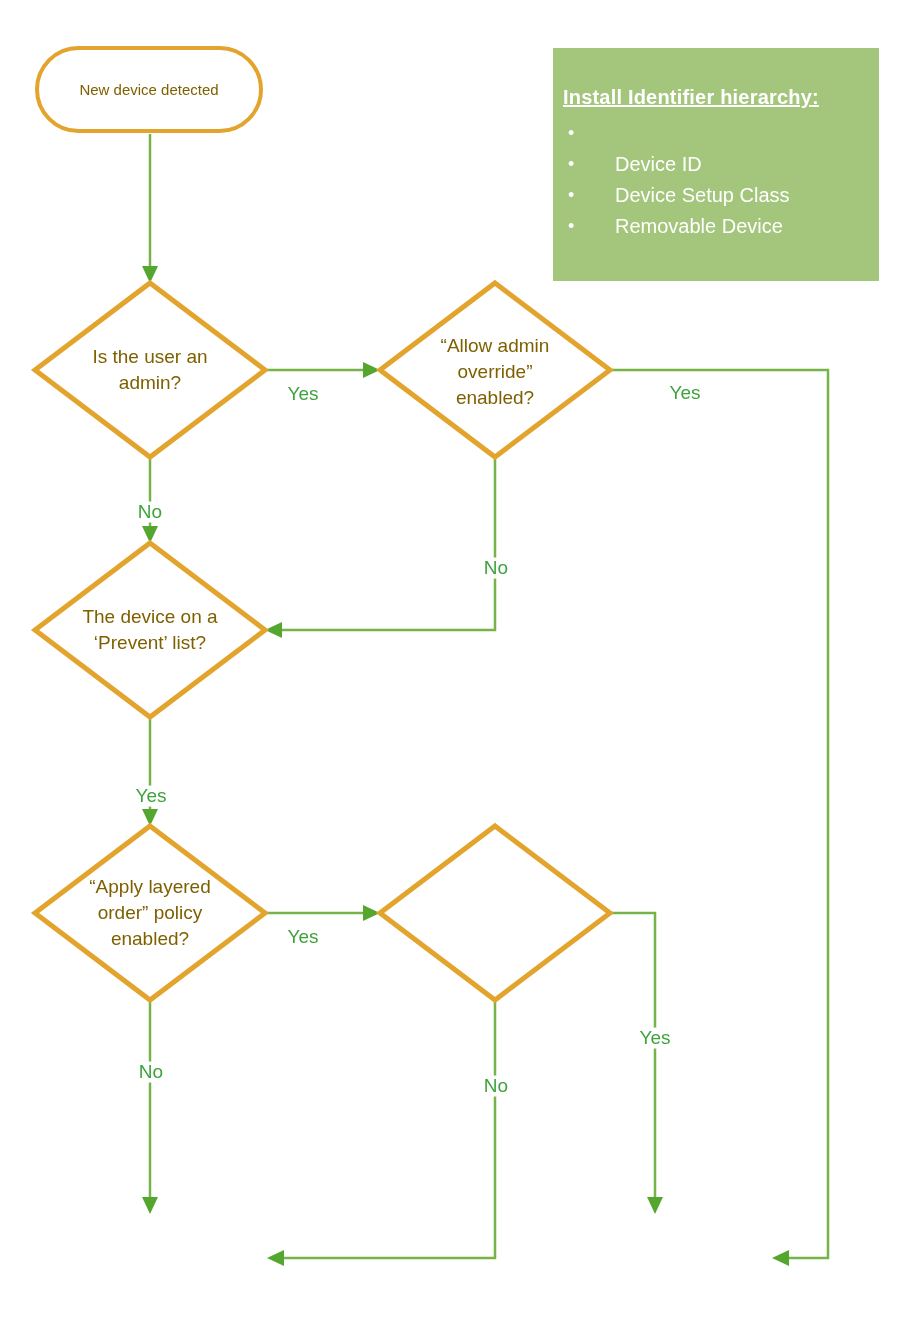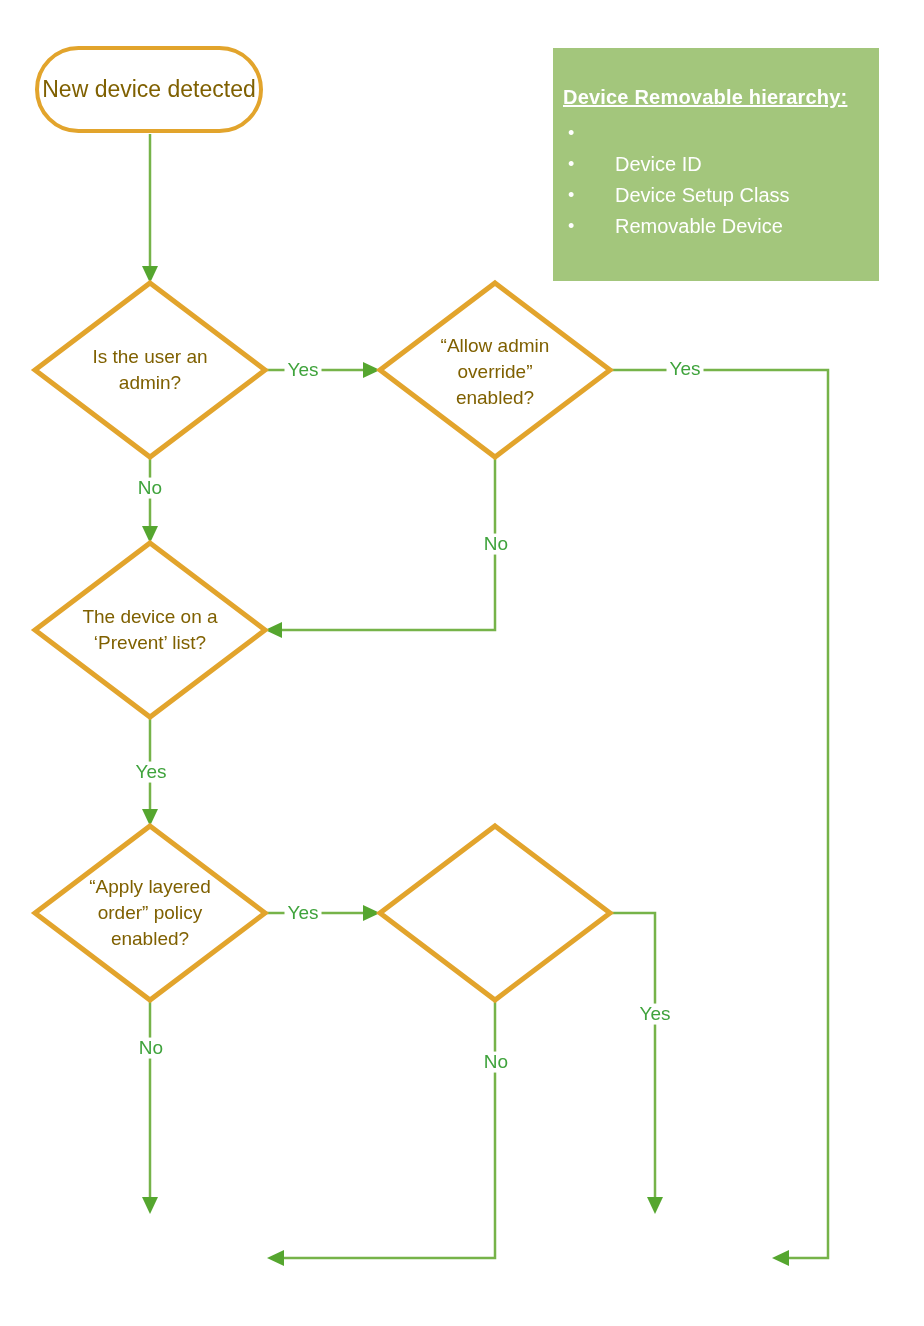--- a/index.html
+++ b/index.html
@@ -7,30 +7,30 @@
     position:relative;width:924px;height:1326px;background:#ffffff;overflow:hidden;
     font-family:"Liberation Sans", sans-serif;
   }
   #connector-svg{position:absolute;left:0;top:0;width:924px;height:1326px;}
   .edge-line{stroke:#76B349;stroke-width:2.5;fill:none;}
   .arrowhead{fill:#55A62F;stroke:none;}
   .diamond{fill:#ffffff;stroke:#E2A42C;stroke-width:5;stroke-linejoin:miter;}
   .terminal{
     position:absolute;box-sizing:border-box;border:4px solid #E2A42C;border-radius:46px;
     background:#ffffff;display:flex;align-items:center;justify-content:center;
-    color:#7F6000;font-size:23px;text-align:center;
+    color:#7F6000;font-size:15px;text-align:center;
   }
   .diamond-label{
     position:absolute;transform:translate(-50%,-50%);
     color:#7F6000;font-size:19px;line-height:1.38;text-align:center;
     white-space:pre-line;width:200px;pointer-events:none;
   }
   .edge-label{
     position:absolute;transform:translate(-50%,-50%);
-    color:#3FA33C;font-size:19px;background:#ffffff;padding:0 3px;line-height:1.1;
+    color:#3FA33C;font-size:19px;background:#ffffff;padding:0 3px;line-height:1.1;margin-top:24px;
   }
   #legend{
     position:absolute;left:553px;top:48px;width:326px;height:233px;box-sizing:border-box;
     background:#A3C67C;color:#ffffff;padding:38px 12px 0 10px;
   }
   #legend .legend-title{
     font-size:20px;font-weight:bold;text-decoration:underline;margin-bottom:9px;letter-spacing:0.2px;
   }
   #legend .legend-item{
     display:flex;font-size:20px;line-height:31px;
@@ -104,21 +104,21 @@
   <div class="edge-label" style="left:150px;top:488px;">No</div>
   <div class="edge-label" style="left:685px;top:369px;">Yes</div>
   <div class="edge-label" style="left:496px;top:544px;">No</div>
   <div class="edge-label" style="left:151px;top:772px;">Yes</div>
   <div class="edge-label" style="left:303px;top:913px;">Yes</div>
   <div class="edge-label" style="left:151px;top:1048px;">No</div>
   <div class="edge-label" style="left:496px;top:1062px;">No</div>
   <div class="edge-label" style="left:655px;top:1014px;">Yes</div>
 
   <div id="legend">
-    <div class="legend-title">Device Removable hierarchy:</div>
+    <div class="legend-title">Install Identifier hierarchy:</div>
     <div class="legend-item">
       <span class="bullet">•</span>
     </div>
     <div class="legend-item">
       <span class="bullet">•</span>
       <span>Device ID</span>
     </div>
     <div class="legend-item">
       <span class="bullet">•</span>
       <span>Device Setup Class</span>

